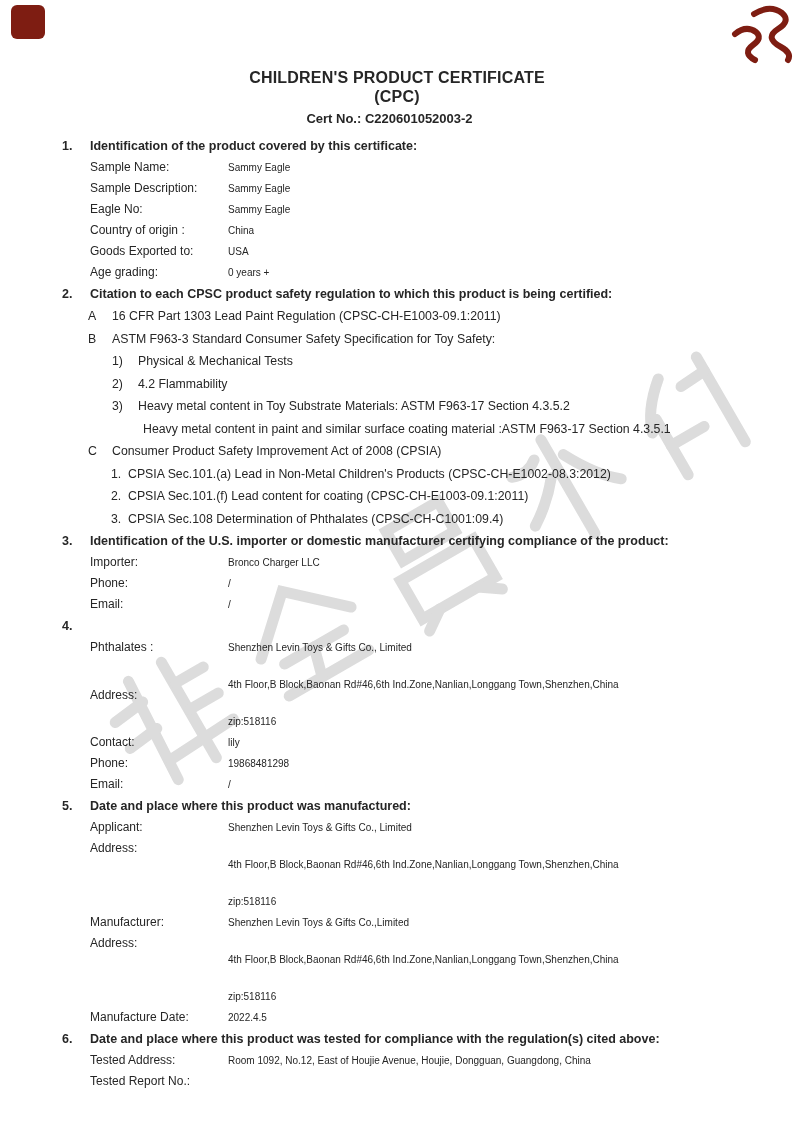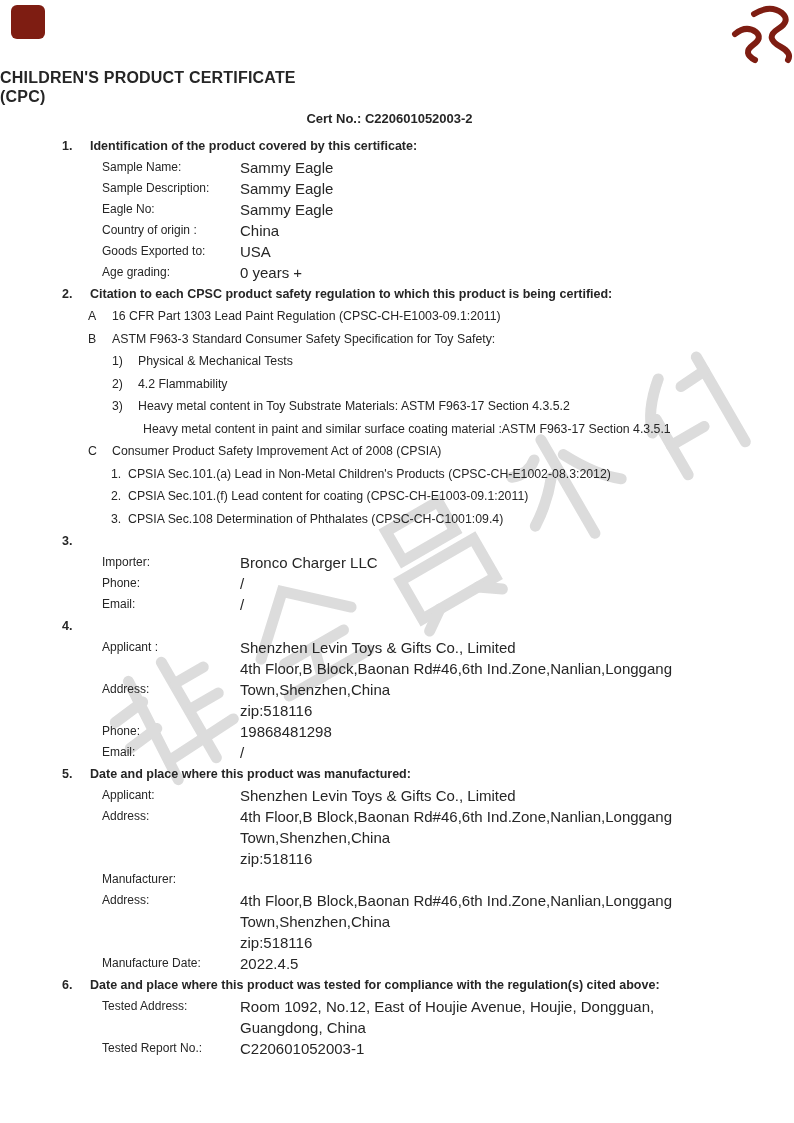--- a/index.html
+++ b/index.html
@@ -6,31 +6,31 @@
   .page{
     position:relative;
     width:794px;height:1123px;
     background:#ffffff;
     font-family:"Liberation Sans","DejaVu Sans",sans-serif;
     color:#262626;
     overflow:hidden;
   }
   .decor{position:absolute;top:0;left:0;z-index:0;pointer-events:none;}
   .content{position:relative;z-index:1;padding:68px 0 0 62px;width:732px;box-sizing:border-box;}
-  .doc-title{width:794px;margin-left:-62px;text-align:left;font-weight:bold;font-size:16px;line-height:19px;letter-spacing:.2px;}
+  .doc-title{width:794px;margin-left:-62px;text-align:center;font-weight:bold;font-size:16px;line-height:19px;letter-spacing:.2px;}
   .cert-no{width:779px;margin-left:-62px;margin-top:4px;text-align:center;font-weight:bold;font-size:13px;line-height:17px;}
   .sec-head{display:flex;font-weight:bold;font-size:12.5px;line-height:21px;}
   .sec-no{width:28px;flex:none;}
   .sh1{margin-top:9px;}
   .sh2{margin-top:1px;}
   .frow{display:flex;padding-left:28px;font-size:12.3px;line-height:21px;}
   .frow.center{align-items:center;}
-  .flabel{width:138px;flex:none;font-size:12px;margin-left:12px;}
-  .fvalue{flex:1;font-size:15px;}
-  .vline{display:block;}
+  .flabel{width:138px;flex:none;font-size:12px;}
+  .fvalue{flex:1;font-size:10px;}
+  .vline{display:block;margin-top:16px;}
   .citem{display:flex;font-size:12.3px;line-height:22.5px;}
   .cmark{flex:none;}
   .m-letter{padding-left:26px;}  .m-letter .cmark{width:24px;}
   .m-num{padding-left:50px;}     .m-num .cmark{width:26px;}
   .m-cnum{padding-left:49px;}    .m-cnum .cmark{width:17px;}
   .m-cont{padding-left:81px;align-items:center;}    .m-cont .cmark{width:0;}
 </style>
 </head>
 <body>
 
@@ -165,49 +165,54 @@
         <span class="cmark">2.</span>
         <span>CPSIA Sec.101.(f) Lead content for coating (CPSC-CH-E1003-09.1:2011)</span>
       </div>
     <div class="citem m-cnum">
         <span class="cmark">3.</span>
         <span>CPSIA Sec.108 Determination of Phthalates (CPSC-CH-C1001:09.4)</span>
       </div>
 
     <div class="sec-head sh2">
       <span class="sec-no">3.</span>
+      <span>Identification of the U.S. importer or domestic manufacturer certifying compliance of the product:</span>
     </div>
     <div class="frow">
         <span class="flabel">Importer:</span>
         <span class="fvalue">Bronco Charger LLC</span>
       </div>
     <div class="frow">
         <span class="flabel">Phone:</span>
         <span class="fvalue">/</span>
       </div>
     <div class="frow">
         <span class="flabel">Email:</span>
         <span class="fvalue">/</span>
       </div>
 
     <div class="sec-head sh2">
       <span class="sec-no">4.</span>
     </div>
     <div class="frow">
-        <span class="flabel">Applicant :</span>
+        <span class="flabel">Phthalates :</span>
         <span class="fvalue">Shenzhen Levin Toys &amp; Gifts Co., Limited</span>
       </div>
     <div class="frow center">
       <span class="flabel">Address:</span>
       <span class="fvalue">
           <span class="vline">4th Floor,B Block,Baonan Rd#46,6th Ind.Zone,Nanlian,Longgang Town,Shenzhen,China</span>
           <span class="vline">zip:518116</span>
         </span>
     </div>
     <div class="frow">
+        <span class="flabel">Contact:</span>
+        <span class="fvalue">lily</span>
+      </div>
+    <div class="frow">
         <span class="flabel">Phone:</span>
         <span class="fvalue">19868481298</span>
       </div>
     <div class="frow">
         <span class="flabel">Email:</span>
         <span class="fvalue">/</span>
       </div>
 
     <div class="sec-head sh2">
       <span class="sec-no">5.</span>
@@ -219,20 +224,21 @@
       </div>
     <div class="frow">
       <span class="flabel">Address:</span>
       <span class="fvalue">
           <span class="vline">4th Floor,B Block,Baonan Rd#46,6th Ind.Zone,Nanlian,Longgang Town,Shenzhen,China</span>
           <span class="vline">zip:518116</span>
         </span>
     </div>
     <div class="frow">
         <span class="flabel">Manufacturer:</span>
+        <span class="fvalue">Shenzhen Levin Toys &amp; Gifts Co.,Limited</span>
       </div>
     <div class="frow">
       <span class="flabel">Address:</span>
       <span class="fvalue">
           <span class="vline">4th Floor,B Block,Baonan Rd#46,6th Ind.Zone,Nanlian,Longgang Town,Shenzhen,China</span>
           <span class="vline">zip:518116</span>
         </span>
     </div>
     <div class="frow">
         <span class="flabel">Manufacture Date:</span>
@@ -242,17 +248,16 @@
     <div class="sec-head sh2">
       <span class="sec-no">6.</span>
       <span>Date and place where this product was tested for compliance with the regulation(s) cited above:</span>
     </div>
     <div class="frow">
         <span class="flabel">Tested Address:</span>
         <span class="fvalue">Room 1092, No.12, East of Houjie Avenue, Houjie, Dongguan, Guangdong, China</span>
       </div>
     <div class="frow">
         <span class="flabel">Tested Report No.:</span>
-        <span class="fvalue">C220601052003-1</span>
       </div>
 
   </div>
 </div>
 
 </body></html>

